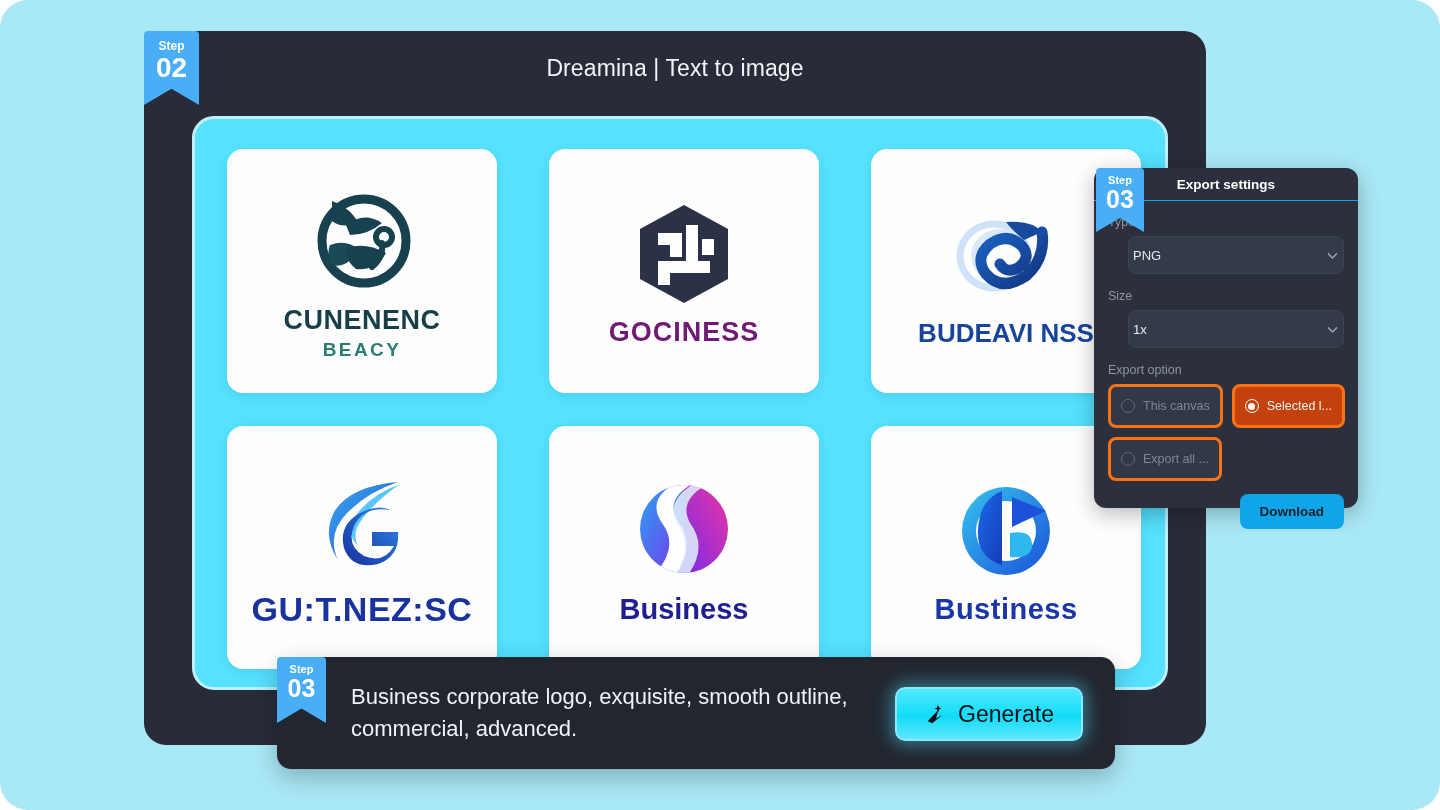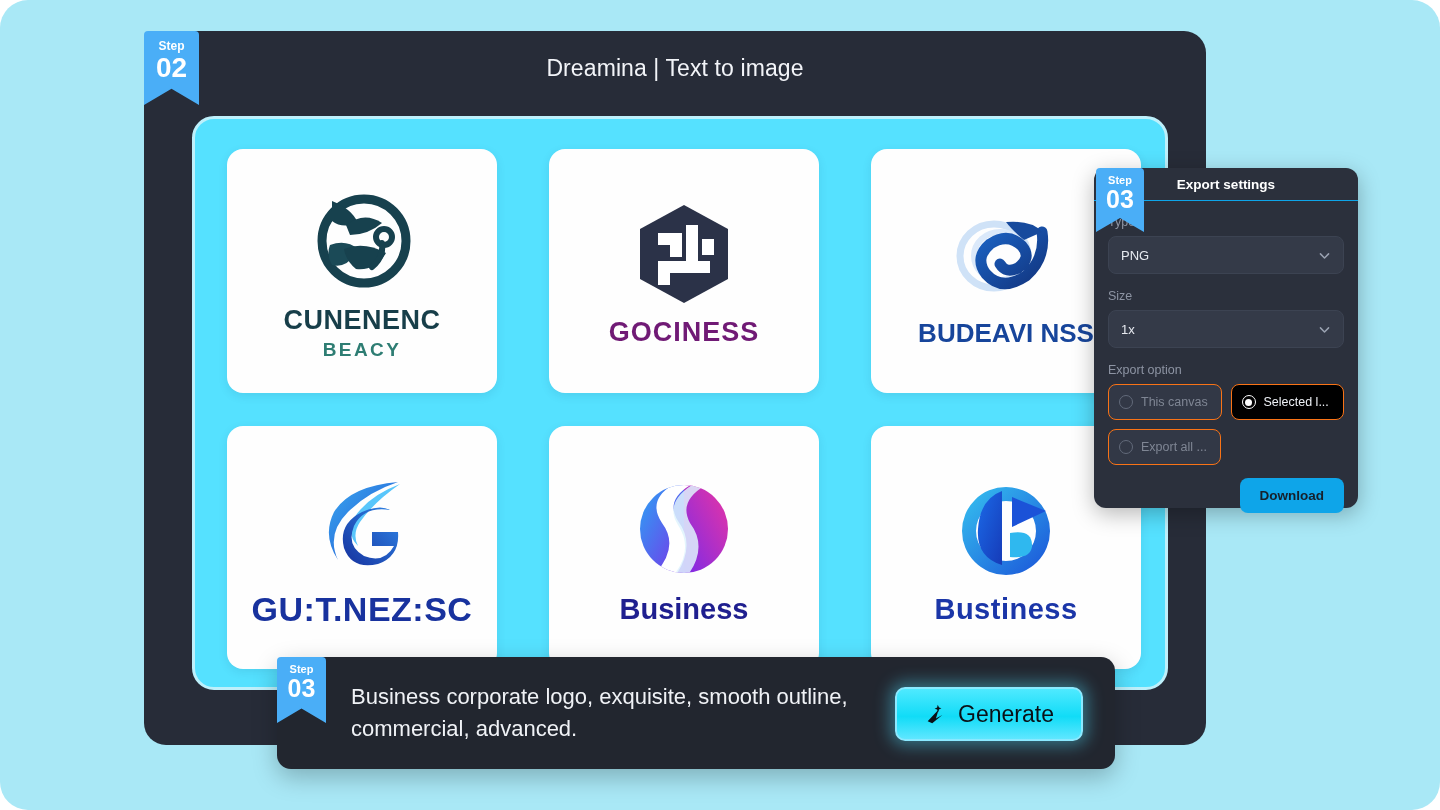--- a/index.html
+++ b/index.html
@@ -116,39 +116,40 @@
   .export-body { padding: 14px 14px 0 14px; }
   .field-label {
     color: #8d94a3; font-size: 12.5px; margin-bottom: 7px;
   }
   .select-box {
     height: 38px;
     background: #343a48;
     border: 1px solid #3c4352;
     border-radius: 8px;
     display: flex; align-items: center; justify-content: space-between;
-    padding: 0 12px;
+    padding: 0 4px;
     color: #e6e9ef; font-size: 13px;
     margin-bottom: 15px;
+    margin-left: 20px;
   }
   .chev { width: 13px; height: 13px; }
   .opt-row { display: flex; gap: 9px; margin-bottom: 9px; }
   .opt-btn {
-    height: 36px;
+    height: 44px;
     background: #323846;
-    border: 1px solid #f97316;
+    border: 3px solid #f97316;
     border-radius: 8px;
     display: flex; align-items: center; gap: 8px;
     padding: 0 10px;
     font-size: 12.5px;
     color: #7f8694;
     flex: 1;
     white-space: nowrap;
   }
-  .opt-btn.active { color: #eef1f6; background: #000000; }
+  .opt-btn.active { color: #eef1f6; background: #c2410c; }
   .radio {
     width: 14px; height: 14px; border-radius: 50%;
     border: 1.6px solid #626a7a; flex: none;
     display: flex; align-items: center; justify-content: center;
   }
   .opt-btn.active .radio { border-color: #ffffff; }
   .radio .dot { width: 7px; height: 7px; border-radius: 50%; background: #fff; display: none; }
   .opt-btn.active .radio .dot { display: block; }
   .download-wrap { display: flex; justify-content: flex-end; margin-top: 13px; }
   .download-btn {

